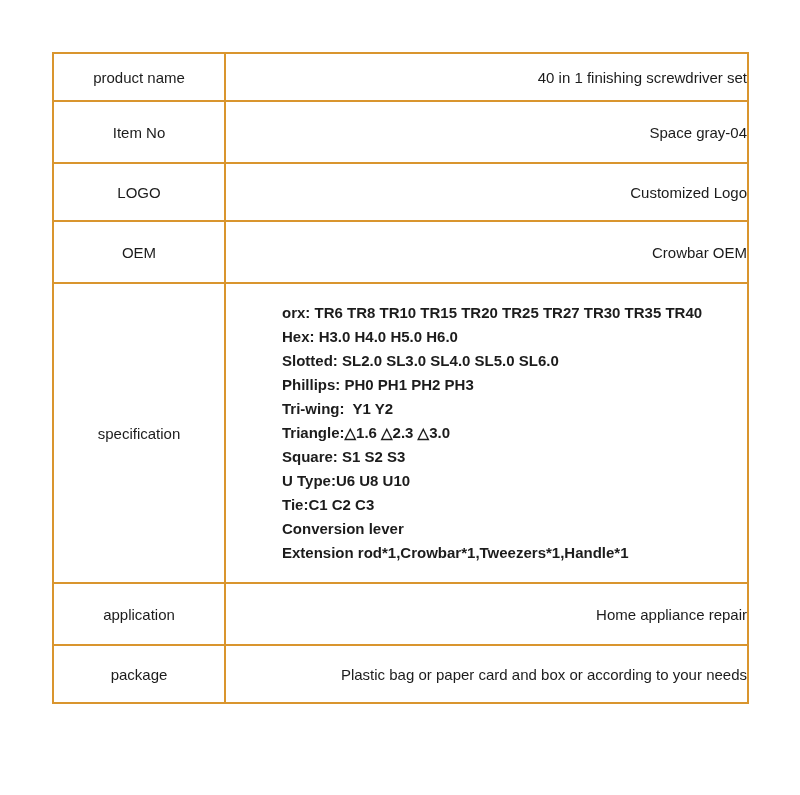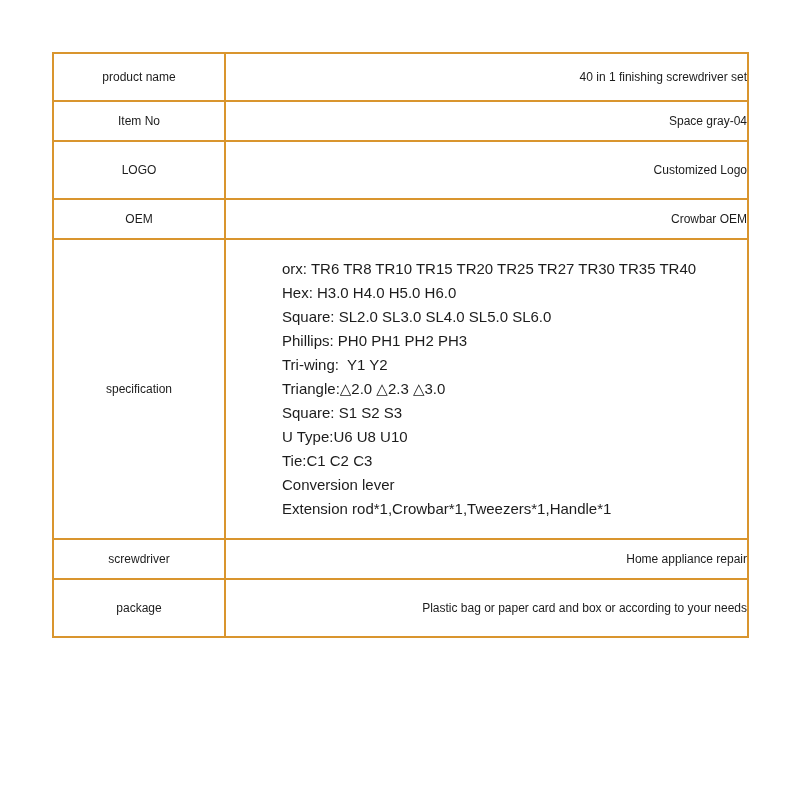--- a/index.html
+++ b/index.html
@@ -20,42 +20,43 @@
   .spec-table {
     position: absolute;
     left: 52px;
     top: 52px;
     width: 697px;
     border-collapse: collapse;
     table-layout: fixed;
   }
   .spec-table td {
     border: 2px solid var(--border-color);
-    font-size: 12px;
+    font-size: 15px;
     padding: 0;
     vertical-align: middle;
   }
   td.label-cell {
     width: 172px;
     text-align: center;
   }
   td.value-cell {
     text-align: right;
   }
   td.spec-cell {
     text-align: left;
     padding-left: 56px;
     font-size: 15px;
+    font-weight: bold;
   }
   .spec-line {
     line-height: 24px;
     white-space: pre;
   }
   tr.r-sm1  { height: 48px; }
-  tr.r-sm2  { height: 40px; }
+  tr.r-sm2  { height: 62px; }
   tr.r-sm3  { height: 58px; }
   tr.r-spec { height: 300px; }
 </style>
 </head>
 <body>
 
 <table class="spec-table">
   <tbody>
     <tr class="r-sm1">
       <td class="label-cell">product name</td>
@@ -71,33 +72,33 @@
     </tr>
     <tr class="r-sm2">
       <td class="label-cell">OEM</td>
       <td class="value-cell">Crowbar OEM</td>
     </tr>
     <tr class="r-spec">
       <td class="label-cell">specification</td>
       <td class="value-cell spec-cell">
         <div class="spec-line">orx: TR6 TR8 TR10 TR15 TR20 TR25 TR27 TR30 TR35 TR40</div>
         <div class="spec-line">Hex: H3.0 H4.0 H5.0 H6.0</div>
-        <div class="spec-line">Square: SL2.0 SL3.0 SL4.0 SL5.0 SL6.0</div>
+        <div class="spec-line">Slotted: SL2.0 SL3.0 SL4.0 SL5.0 SL6.0</div>
         <div class="spec-line">Phillips: PH0 PH1 PH2 PH3</div>
         <div class="spec-line">Tri-wing:  Y1 Y2</div>
-        <div class="spec-line">Triangle:△2.0 △2.3 △3.0</div>
+        <div class="spec-line">Triangle:△1.6 △2.3 △3.0</div>
         <div class="spec-line">Square: S1 S2 S3</div>
         <div class="spec-line">U Type:U6 U8 U10</div>
         <div class="spec-line">Tie:C1 C2 C3</div>
         <div class="spec-line">Conversion lever</div>
         <div class="spec-line">Extension rod*1,Crowbar*1,Tweezers*1,Handle*1</div>
       </td>
     </tr>
     <tr class="r-sm2">
-      <td class="label-cell">screwdriver</td>
+      <td class="label-cell">application</td>
       <td class="value-cell">Home appliance repair</td>
     </tr>
     <tr class="r-sm3">
       <td class="label-cell">package</td>
       <td class="value-cell">Plastic bag or paper card and box or according to your needs</td>
     </tr>
   </tbody>
 </table>
 
 </body></html>

